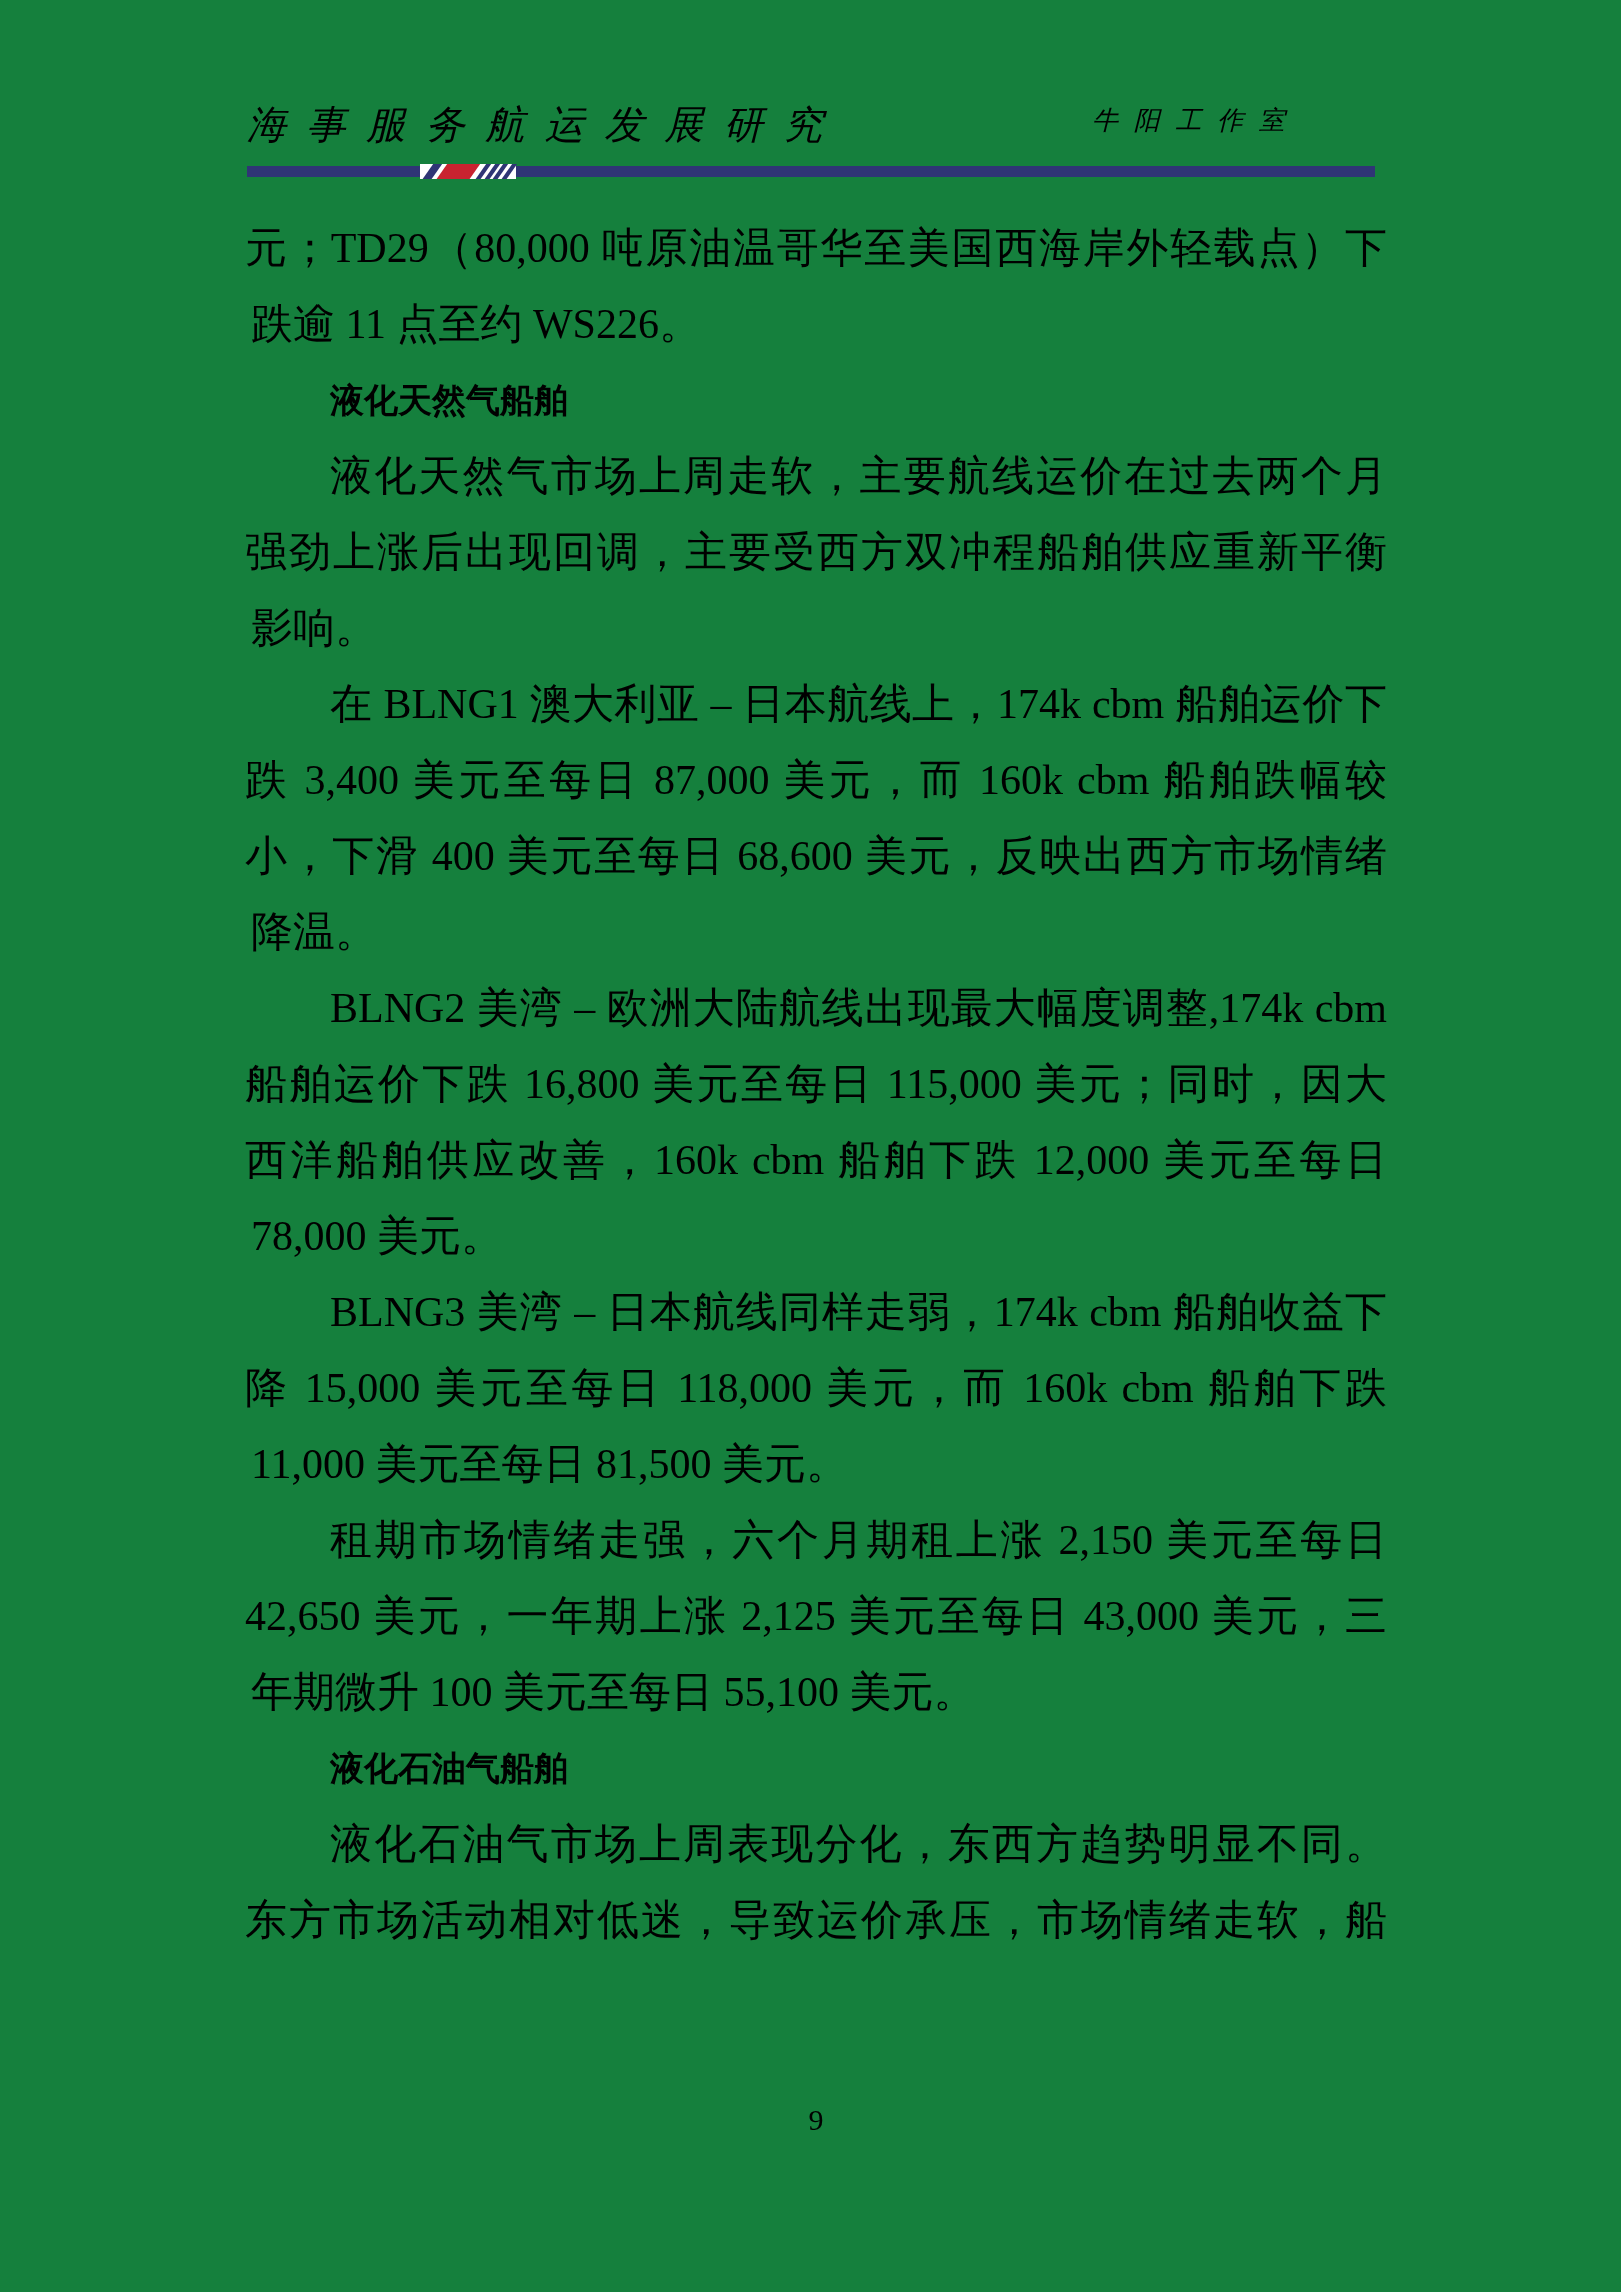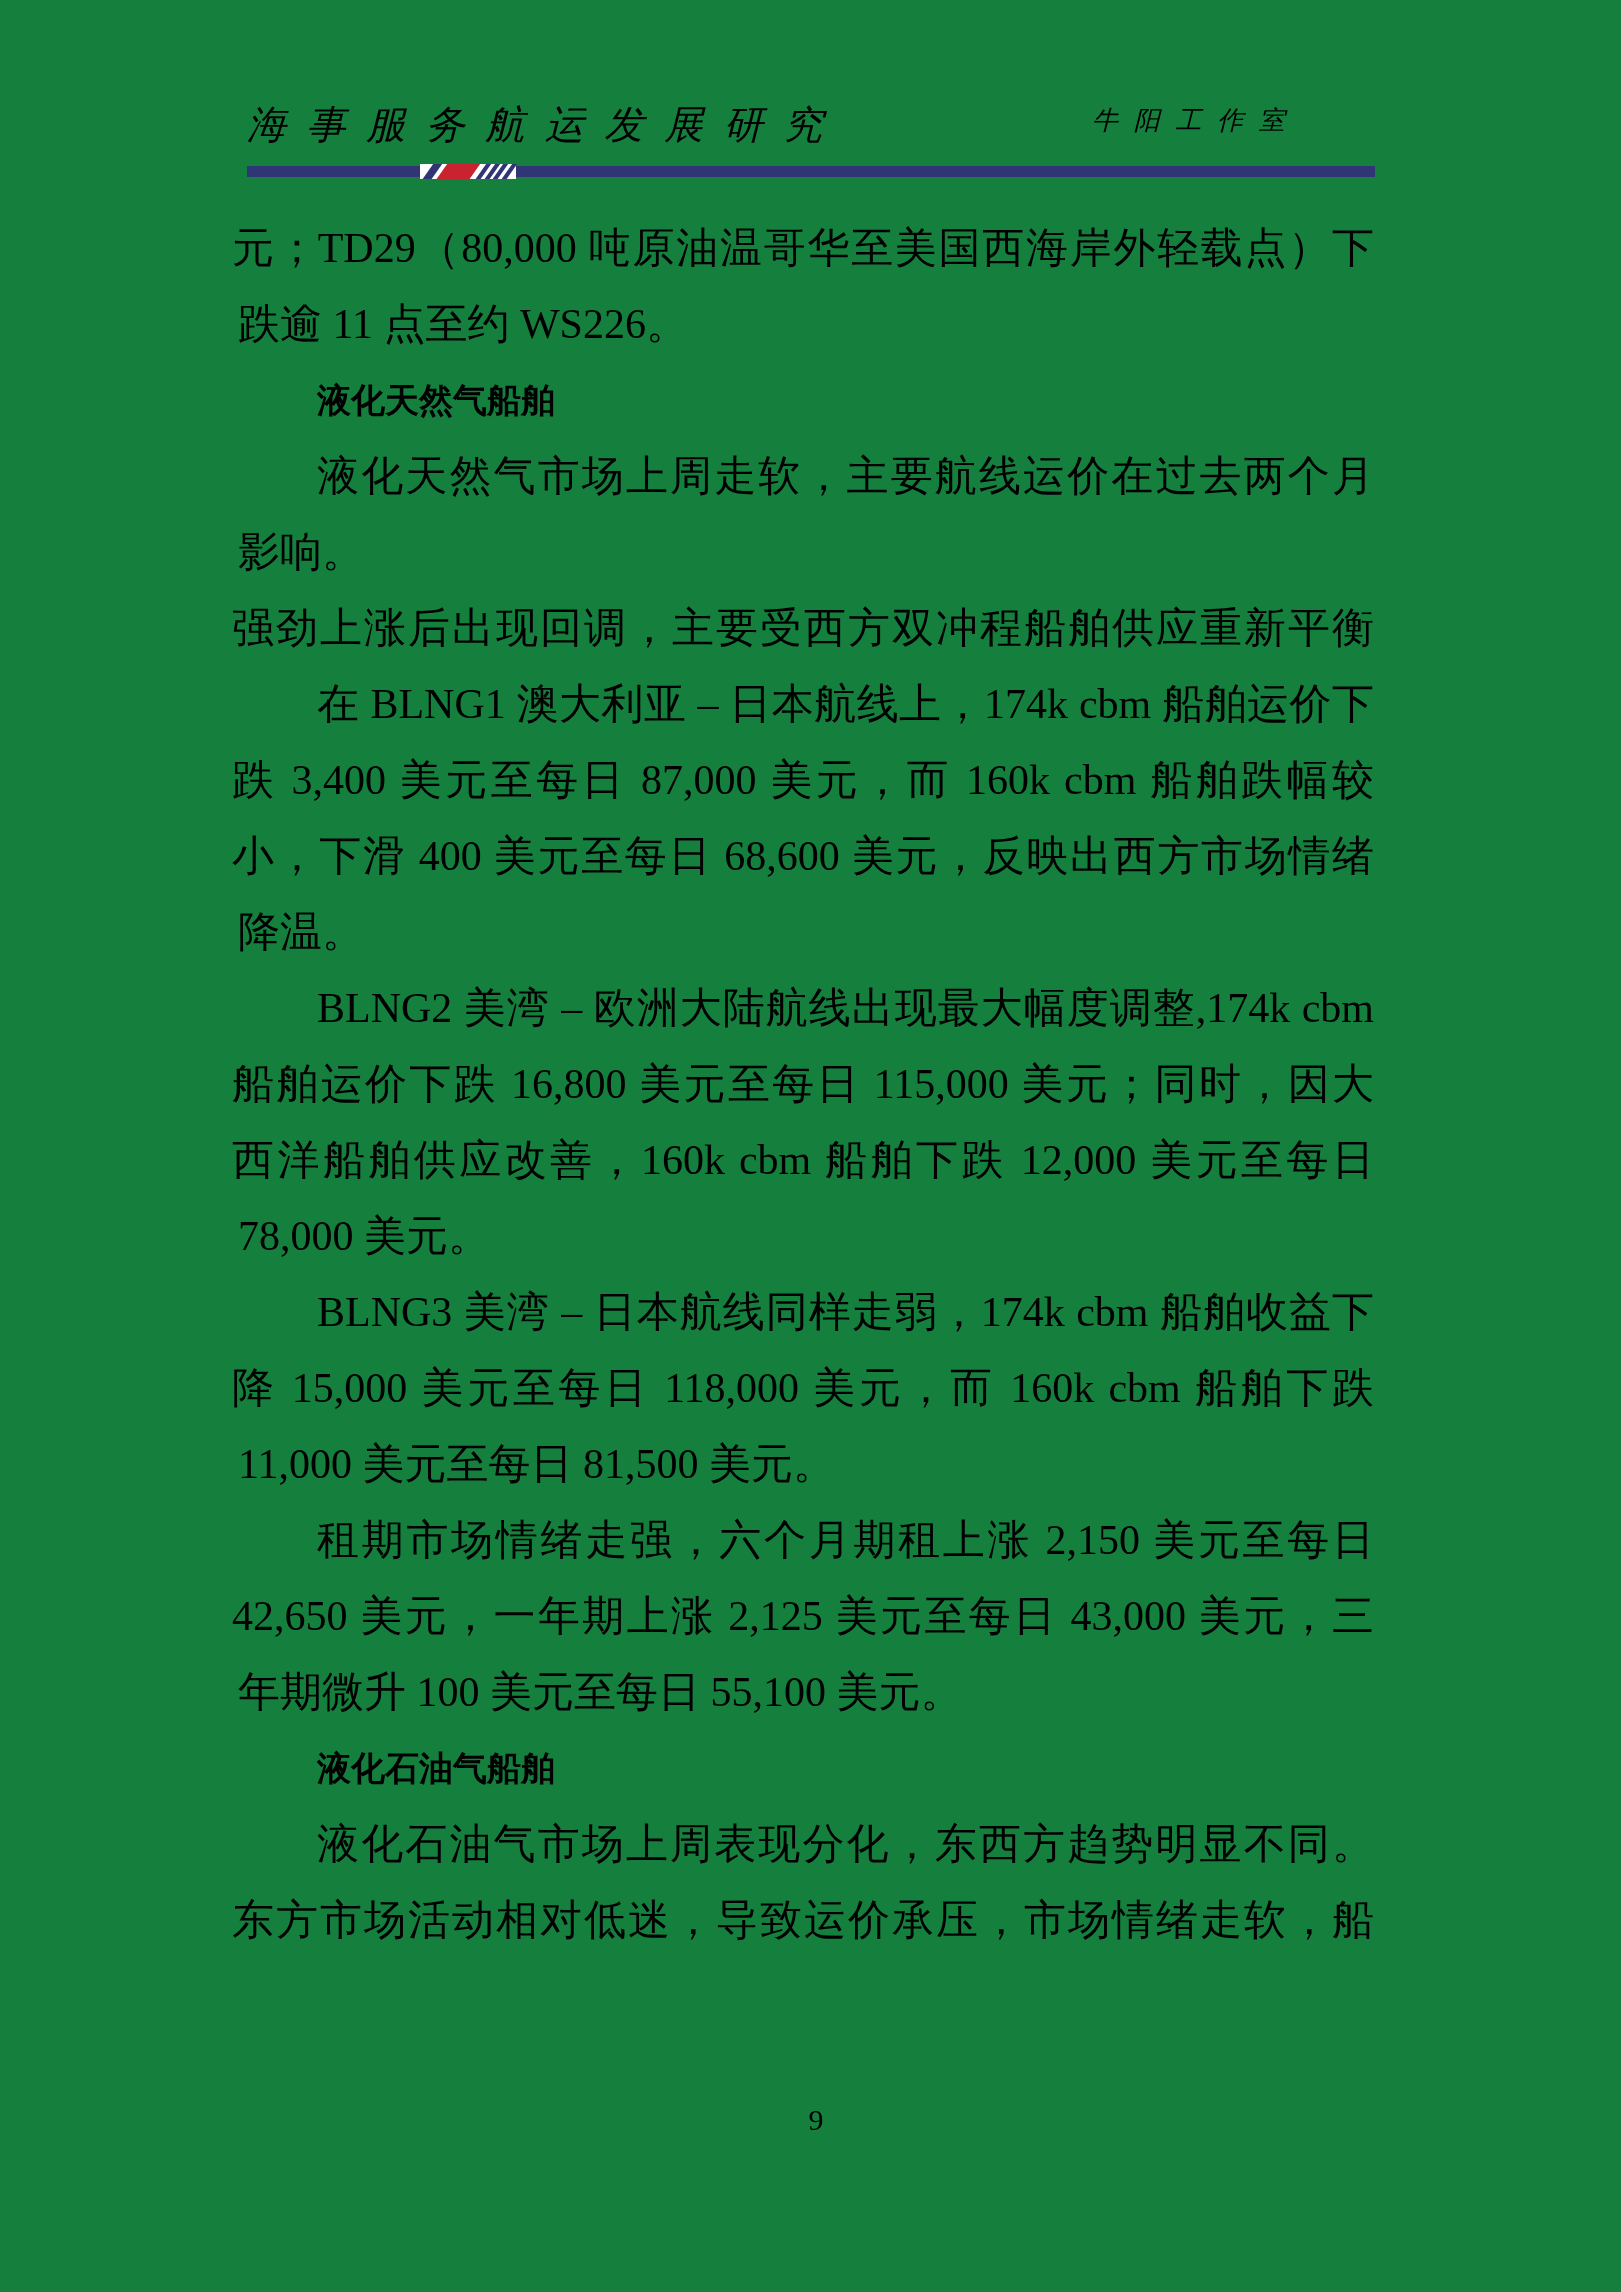--- a/index.html
+++ b/index.html
@@ -33,21 +33,21 @@
   }
   .deco i{position:absolute;top:0;bottom:0;transform:skewX(-35deg);display:block;}
   .d-sliver{left:7.8px;width:8.8px;background:#2f3575;}
   .d-red{left:21.6px;width:33px;background:#c92330;}
   .d-s1{left:61px;width:4.9px;background:#2f3575;}
   .d-s2{left:70px;width:4.9px;background:#2f3575;}
   .d-s3{left:78px;width:4.9px;background:#2f3575;}
   .d-s4{left:87px;width:4.9px;background:#2f3575;}
   
   .body{
-    position:absolute;left:232px;top:210px;width:1142px;
+    position:absolute;left:245px;top:210px;width:1142px;
   }
   .ln{
     height:76px;line-height:76px;font-size:42px;
     text-align:justify;text-align-last:justify;
     text-justify:inter-ideograph;
   }
   .end{text-align-last:left;margin-left:6px;}
   .indent{text-indent:85px;}
   .heading{
     font-family:"Liberation Sans","DejaVu Sans",sans-serif;
@@ -79,22 +79,22 @@
           <i class="d-s4"></i>
         </span>
     </div>
   </header>
 
   <main class="body">
     <div class="ln">元；TD29（80,000 吨原油温哥华至美国西海岸外轻载点）下</div>
     <div class="ln end">跌逾 11 点至约 WS226。</div>
     <h2 class="ln heading" style="margin:0;">液化天然气船舶</h2>
     <div class="ln indent">液化天然气市场上周走软，主要航线运价在过去两个月</div>
+    <div class="ln">强劲上涨后出现回调，主要受西方双冲程船舶供应重新平衡</div>
     <div class="ln end">影响。</div>
-    <div class="ln">强劲上涨后出现回调，主要受西方双冲程船舶供应重新平衡</div>
     <div class="ln indent">在 BLNG1 澳大利亚 – 日本航线上，174k cbm 船舶运价下</div>
     <div class="ln">跌 3,400 美元至每日 87,000 美元，而 160k cbm 船舶跌幅较</div>
     <div class="ln">小，下滑 400 美元至每日 68,600 美元，反映出西方市场情绪</div>
     <div class="ln end">降温。</div>
     <div class="ln indent">BLNG2 美湾 – 欧洲大陆航线出现最大幅度调整,174k cbm</div>
     <div class="ln">船舶运价下跌 16,800 美元至每日 115,000 美元；同时，因大</div>
     <div class="ln">西洋船舶供应改善，160k cbm 船舶下跌 12,000 美元至每日</div>
     <div class="ln end">78,000 美元。</div>
     <div class="ln indent">BLNG3 美湾 – 日本航线同样走弱，174k cbm 船舶收益下</div>
     <div class="ln">降 15,000 美元至每日 118,000 美元，而 160k cbm 船舶下跌</div>

